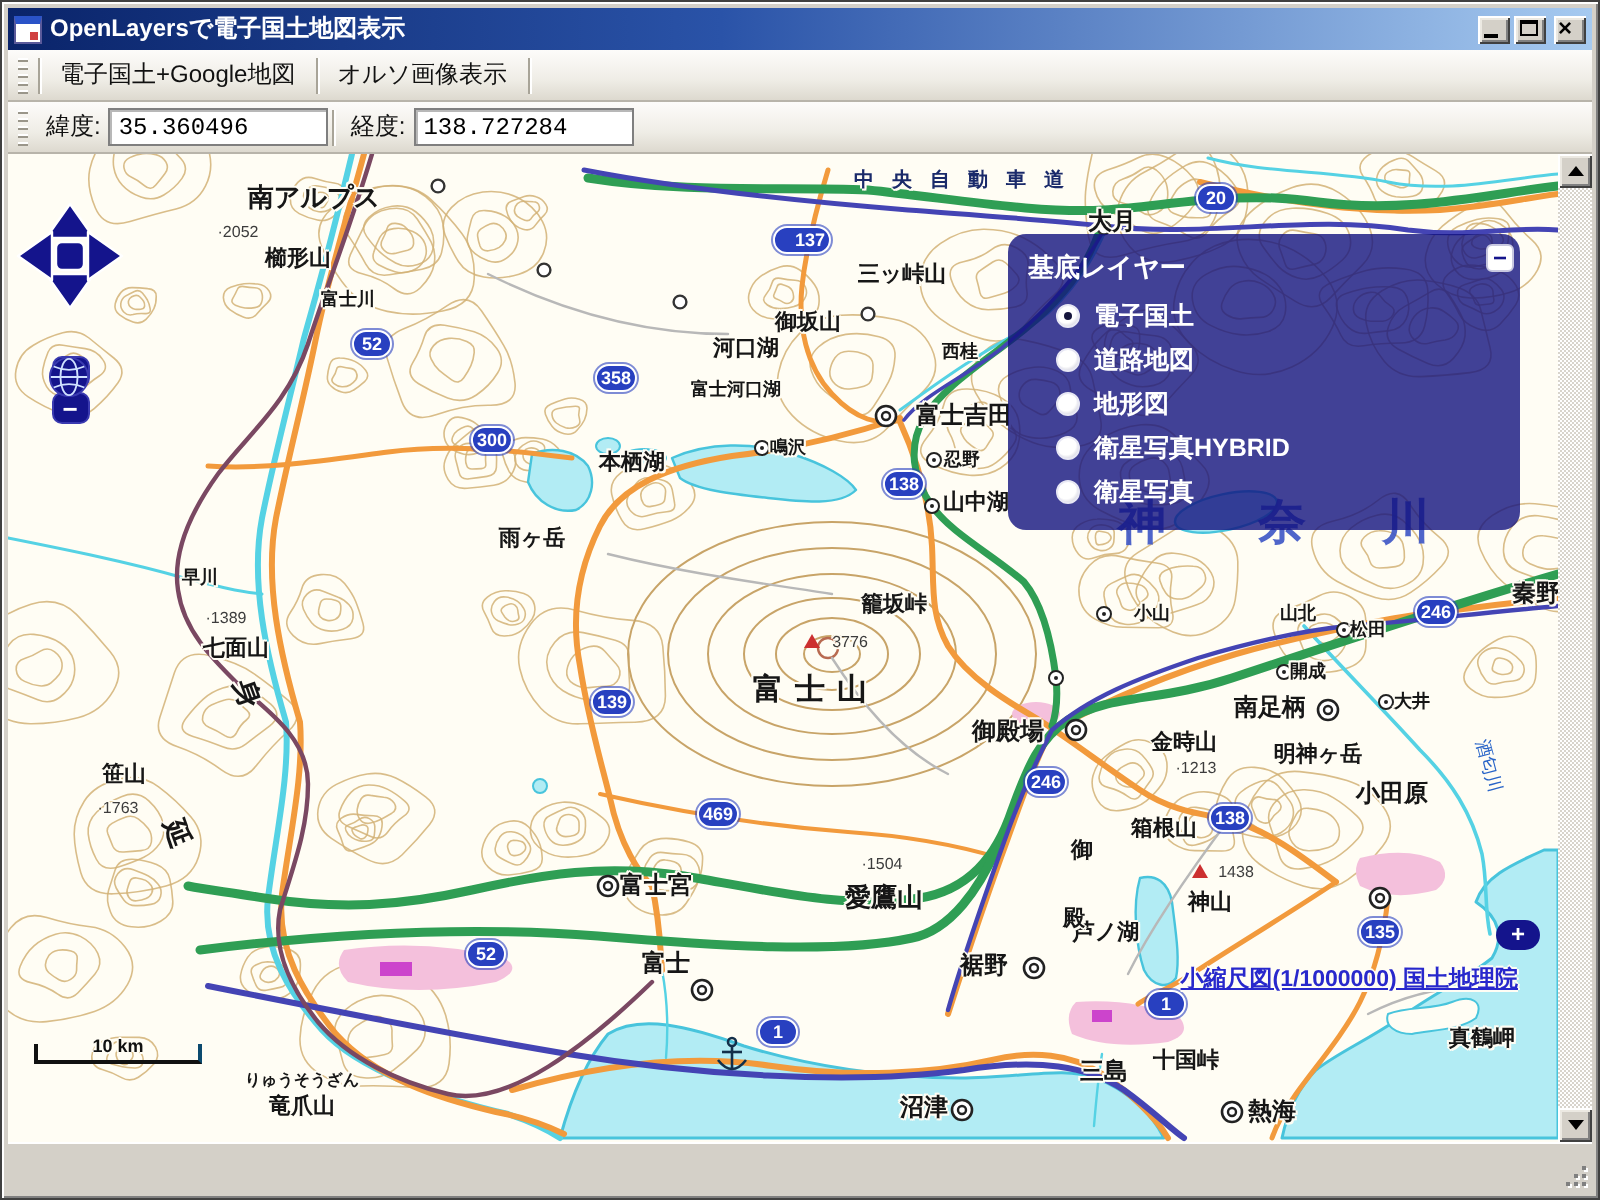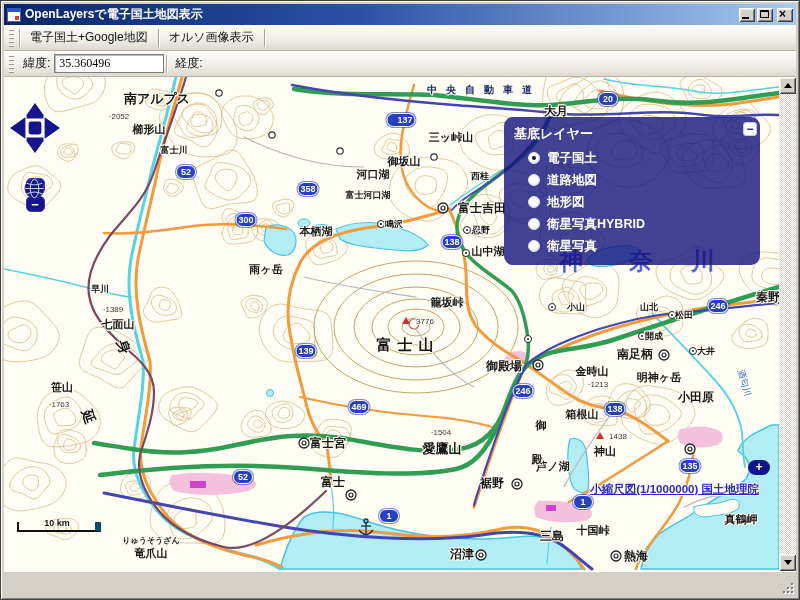--- a/index.html
+++ b/index.html
@@ -17,21 +17,21 @@
   .winbtn .g-max{position:absolute;left:3px;top:2px;width:9px;height:8px;border:1px solid #000;border-top:2px solid #000;}
   .winbtn .g-close{position:absolute;left:2px;top:0;font-size:12px;font-weight:bold;color:#000;line-height:13px;}
   .closebtn{margin-left:4px;}
   
   .toolstrip{height:26px;background:linear-gradient(#fdfcfa,#efede6 60%,#ddd9cf);border-bottom:1px solid #b8b4aa;
     display:flex;align-items:center;padding:0 2px;flex:0 0 auto;}
   .grip{width:5px;height:18px;margin:0 3px;background:repeating-linear-gradient(180deg,#fff 0 1px,#9a968a 1px 2px,transparent 2px 4px);}
   .tbtn{border:none;background:transparent;font-size:12px;padding:3px 8px;color:#111;cursor:default;font-family:inherit;}
   .tsep{width:1px;height:18px;background:#a8a498;box-shadow:1px 0 0 #fff;margin:0 2px;}
   .coordlabel{font-size:12px;color:#111;margin:0 4px 0 6px;}
-  .coordbox{width:110px;height:19px;border:1px solid #7f7f7f;box-shadow:inset 1px 1px 0 #b8b8b8;background:#fff;font-size:12px;padding:1px 4px;font-family:Liberation Serif, serif;}
+  .coordbox{width:110px;height:19px;border:1px solid #7f7f7f;box-shadow:inset 1px 1px 0 #b8b8b8;background:#fff;font-size:12px;padding:1px 4px;font-family:Liberation Mono, monospace;}
   
   .map-wrap{flex:0 0 494px;display:flex;background:#d4d0c8;}
   .map{position:relative;width:775px;height:494px;background:#fffdf4;overflow:hidden;flex:0 0 auto;}
   .map svg{position:absolute;left:0;top:0;}
   #labels{position:absolute;left:0;top:0;width:100%;height:100%;pointer-events:none;}
   .lbl{position:absolute;transform:translate(-50%,-50%);white-space:nowrap;font-weight:bold;color:#161616;
     text-shadow:-1px 0 #fffdf4,1px 0 #fffdf4,0 -1px #fffdf4,0 1px #fffdf4,1px 1px #fffdf4,-1px -1px #fffdf4;}
   .mtn{font-size:11px;} .mtn13{font-size:13px;padding-left:12px;} .city12{font-size:12px;} .sm{font-size:9px;} .tiny{font-size:8px;}
   .elev{font-size:8px;font-weight:normal;color:#3c3c3c;}
   .fuji{font-size:15px;letter-spacing:6px;}
@@ -57,21 +57,21 @@
     border:1px solid #e8e8f4;margin-right:7px;position:relative;flex:0 0 auto;}
   .radio.sel::after{content:"";position:absolute;left:3px;top:3px;width:4px;height:4px;border-radius:50%;background:#16163c;}
   .optlabel{font-size:12.5px;font-weight:bold;}
   .lp-min{position:absolute;right:3px;top:5px;width:14px;height:14px;background:#fff;border-radius:3px;color:#14148c;
     font-size:12px;font-weight:bold;text-align:center;line-height:12px;border:1px solid #c8c8e0;}
   
   .attrib{position:absolute;right:20px;top:405px;font-size:11.5px;font-weight:bold;color:var(--attribution,#2828cc);
     text-decoration:underline;white-space:nowrap;text-shadow:-1px 0 #fffdf4,1px 0 #fffdf4,0 -1px #fffdf4,0 1px #fffdf4;}
   .plusbtn{position:absolute;right:9px;top:383px;width:22px;height:15px;background:var(--control,#14148c);color:#fff;
     border-radius:8px;font-size:12px;font-weight:bold;text-align:center;line-height:14px;}
-  .sb{position:absolute;left:13px;top:445px;width:84px;height:10px;border-left:2px solid #111;border-right:6px solid #0c4a6e;border-bottom:2px solid #111;}
+  .sb{position:absolute;left:13px;top:445px;width:84px;height:10px;border-left:2px solid #111;border-right:2px solid #0c4a6e;border-bottom:2px solid #111;}
   .sb span{position:absolute;left:0;right:0;top:-4px;text-align:center;font-size:9px;font-weight:bold;color:#111;
     text-shadow:-1px 0 #fffdf4,1px 0 #fffdf4,0 -1px #fffdf4,0 1px #fffdf4;}
   
   .vscroll{width:17px;height:494px;display:flex;flex-direction:column;flex:0 0 auto;}
   .sbtn{height:17px;background:#d4d0c8;box-shadow:inset 1px 1px 0 #fff,inset -1px -1px 0 #404040,inset 2px 2px 0 #ece9e2,inset -2px -2px 0 #808080;
     display:flex;align-items:center;justify-content:center;flex:0 0 auto;}
   .tri-up{width:0;height:0;border-left:4px solid transparent;border-right:4px solid transparent;border-bottom:5px solid #000;}
   .tri-down{width:0;height:0;border-left:4px solid transparent;border-right:4px solid transparent;border-top:5px solid #000;}
   .strack{flex:1;background-image:conic-gradient(#fff 25%,#d8d4cc 0 50%,#fff 0 75%,#d8d4cc 0);background-size:2px 2px;}
   
@@ -110,20 +110,21 @@
         <span class="tsep" style="display: inline-block; vertical-align: middle;"></span>
       </span>
   </div>
 
   <div class="toolstrip">
     <div class="grip"></div>
     <span class="coordlabel">緯度:</span>
     <input class="coordbox" value="35.360496" style="">
     <div class="tsep"></div>
     <span class="coordlabel">経度:</span>
+    <input class="coordbox" value="138.727284" style="">
   </div>
 
   <div class="map-wrap">
     <div class="map">
       <svg id="map-svg" width="775" height="494" viewBox="0 0 775 494">
           <rect width="775" height="494" fill="#fffdf4"></rect>
           <path d="M216.8,49.2 Q215.0,56.1 207.0,57.6 Q199.1,59.1 190.7,60.4 Q182.4,61.7 178.9,55.1 Q175.4,48.5 170.1,40.7 Q164.7,32.8 171.5,24.8 Q178.3,16.8 189.7,16.0 Q201.2,15.1 208.8,21.3 Q216.4,27.4 217.5,34.9 Q218.6,42.3 216.8,49.2 Z" fill="none" stroke="#d2b176" stroke-width="0.8" stroke-linecap="round" stroke-linejoin="round" opacity="0.85"></path>
           <path d="M212.4,47.8 Q211.1,53.3 204.9,55.3 Q198.7,57.2 193.8,54.5 Q189.0,51.9 186.0,49.1 Q182.9,46.2 179.3,41.2 Q175.8,36.2 180.5,31.6 Q185.2,27.0 192.1,26.1 Q199.1,25.2 204.0,29.0 Q208.8,32.8 211.3,37.6 Q213.7,42.3 212.4,47.8 Z" fill="none" stroke="#d2b176" stroke-width="0.8" stroke-linecap="round" stroke-linejoin="round" opacity="0.85"></path>
           <path d="M202.8,44.8 Q202.6,47.3 199.8,48.1 Q196.9,48.8 193.5,49.7 Q190.0,50.5 187.8,47.9 Q185.6,45.4 187.2,42.8 Q188.7,40.2 189.5,37.3 Q190.3,34.5 193.7,34.7 Q197.1,34.9 198.9,36.8 Q200.8,38.6 201.9,40.4 Q203.0,42.3 202.8,44.8 Z" fill="none" stroke="#d2b176" stroke-width="0.8" stroke-linecap="round" stroke-linejoin="round" opacity="0.85"></path>
           <path d="M52.7,268.3 Q46.7,278.8 34.9,281.9 Q23.0,285.0 11.1,284.9 Q-0.8,284.7 -9.8,276.9 Q-18.8,269.1 -18.9,257.9 Q-19.0,246.6 -10.6,237.9 Q-2.1,229.3 11.5,225.1 Q25.1,221.0 34.2,230.2 Q43.3,239.4 51.0,248.7 Q58.8,257.9 52.7,268.3 Z" fill="none" stroke="#d2b176" stroke-width="0.8" stroke-linecap="round" stroke-linejoin="round" opacity="0.85"></path>

